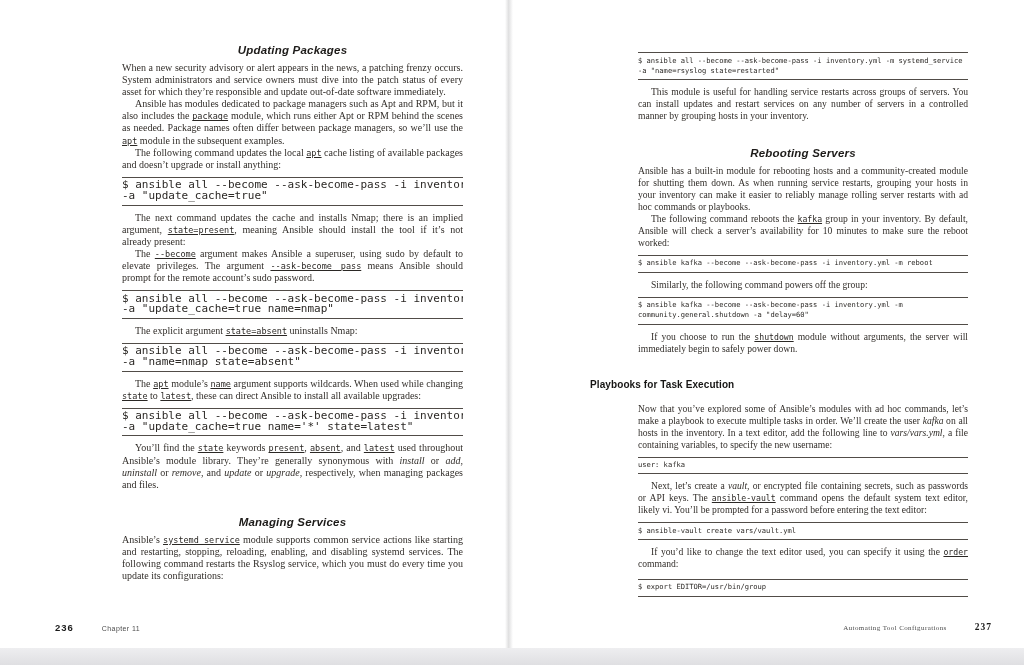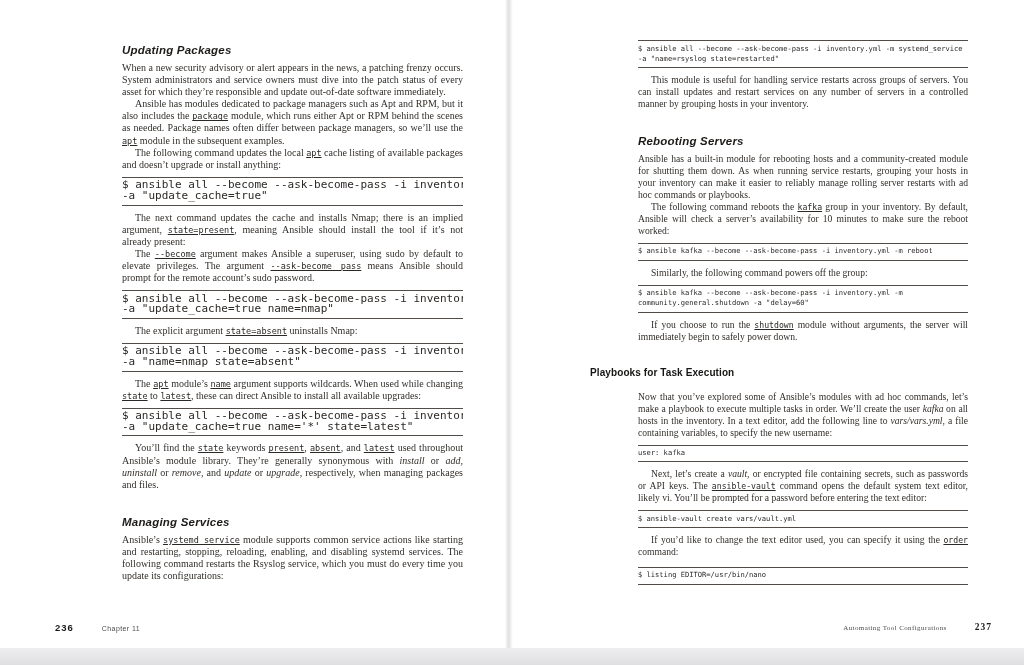--- a/index.html
+++ b/index.html
@@ -7,35 +7,36 @@
     width:1024px; height:665px;
     background:#ffffff;
     position:relative;
     overflow:hidden;
     font-family:"Liberation Serif", serif;
     -webkit-font-smoothing:antialiased;
   }
   
   .content { position:absolute; color:#322e2a; }
   .content-left  { left:122px; top:44px; width:341px; font-size:10px;  line-height:12.1px; }
-  .content-right { left:638px; top:40px; width:330px; font-size:9.6px; line-height:12.0px; }
+  .content-right { left:638px; top:52px; width:330px; font-size:9.6px; line-height:12.0px; }
 
   .content p { margin:0; text-align:justify; }
   .content p.indent { text-indent:13px; }
 
   .seg-mono { font-family:"DejaVu Sans Mono", monospace; font-size:0.85em; color:#2b2825;text-decoration:underline; }
   .seg-i { font-style:italic; }
 
   
   .bhead {
     font-family:"Liberation Sans", sans-serif;
     font-weight:bold; font-style:italic;
     font-size:11.5px; line-height:13px;
     color:#1d1b19; letter-spacing:0.2px;
     margin:25px 0 5px 0;
+    text-align:center;
   }
   .content .bhead:first-child { margin-top:0; }
   .ahead {
     font-family:"Liberation Sans", sans-serif;
     font-weight:bold; font-size:10px; line-height:16px;
     color:#161514; letter-spacing:0.1px;
     margin:22px 0 10px -48px;
   }
 
   
@@ -117,21 +118,21 @@
     <p class="indent">Similarly, the following command powers off the group:</p>
     <div class="code">$ ansible kafka --become --ask-become-pass -i inventory.yml -m
 community.general.shutdown -a "delay=60"</div>
     <p class="indent"><span>If you choose to run the </span><span class="seg-mono">shutdown</span><span> module without arguments, the server will immediately begin to safely power down.</span></p>
     <h2 class="ahead">Playbooks for Task Execution</h2>
     <p><span>Now that you’ve explored some of Ansible’s modules with ad hoc commands, let’s make a playbook to execute multiple tasks in order. We’ll create the user </span><span class="seg-i">kafka</span><span> on all hosts in the inventory. In a text editor, add the following line to </span><span class="seg-i">vars/vars.yml</span><span>, a file containing variables, to specify the new username:</span></p>
     <div class="code">user: kafka</div>
     <p class="indent"><span>Next, let’s create a </span><span class="seg-i">vault</span><span>, or encrypted file containing secrets, such as passwords or API keys. The </span><span class="seg-mono">ansible-vault</span><span> command opens the default system text editor, likely vi. You’ll be prompted for a password before entering the text editor:</span></p>
     <div class="code">$ ansible-vault create vars/vault.yml</div>
     <p class="indent"><span>If you’d like to change the text editor used, you can specify it using the </span><span class="seg-mono">order</span><span> command:</span></p>
-    <div class="code" style="margin-top:9px">$ listing EDITOR=/usr/bin/nano</div>
+    <div class="code" style="margin-top:9px">$ export EDITOR=/usr/bin/group</div>
   </div>
 
   <div class="footer footer-right">
     <span class="runner">Automating Tool Configurations</span>
     <span class="pagenum">237</span>
   </div>
 
   <div class="gutter"></div>
   <div class="bottom-band"></div>
 

